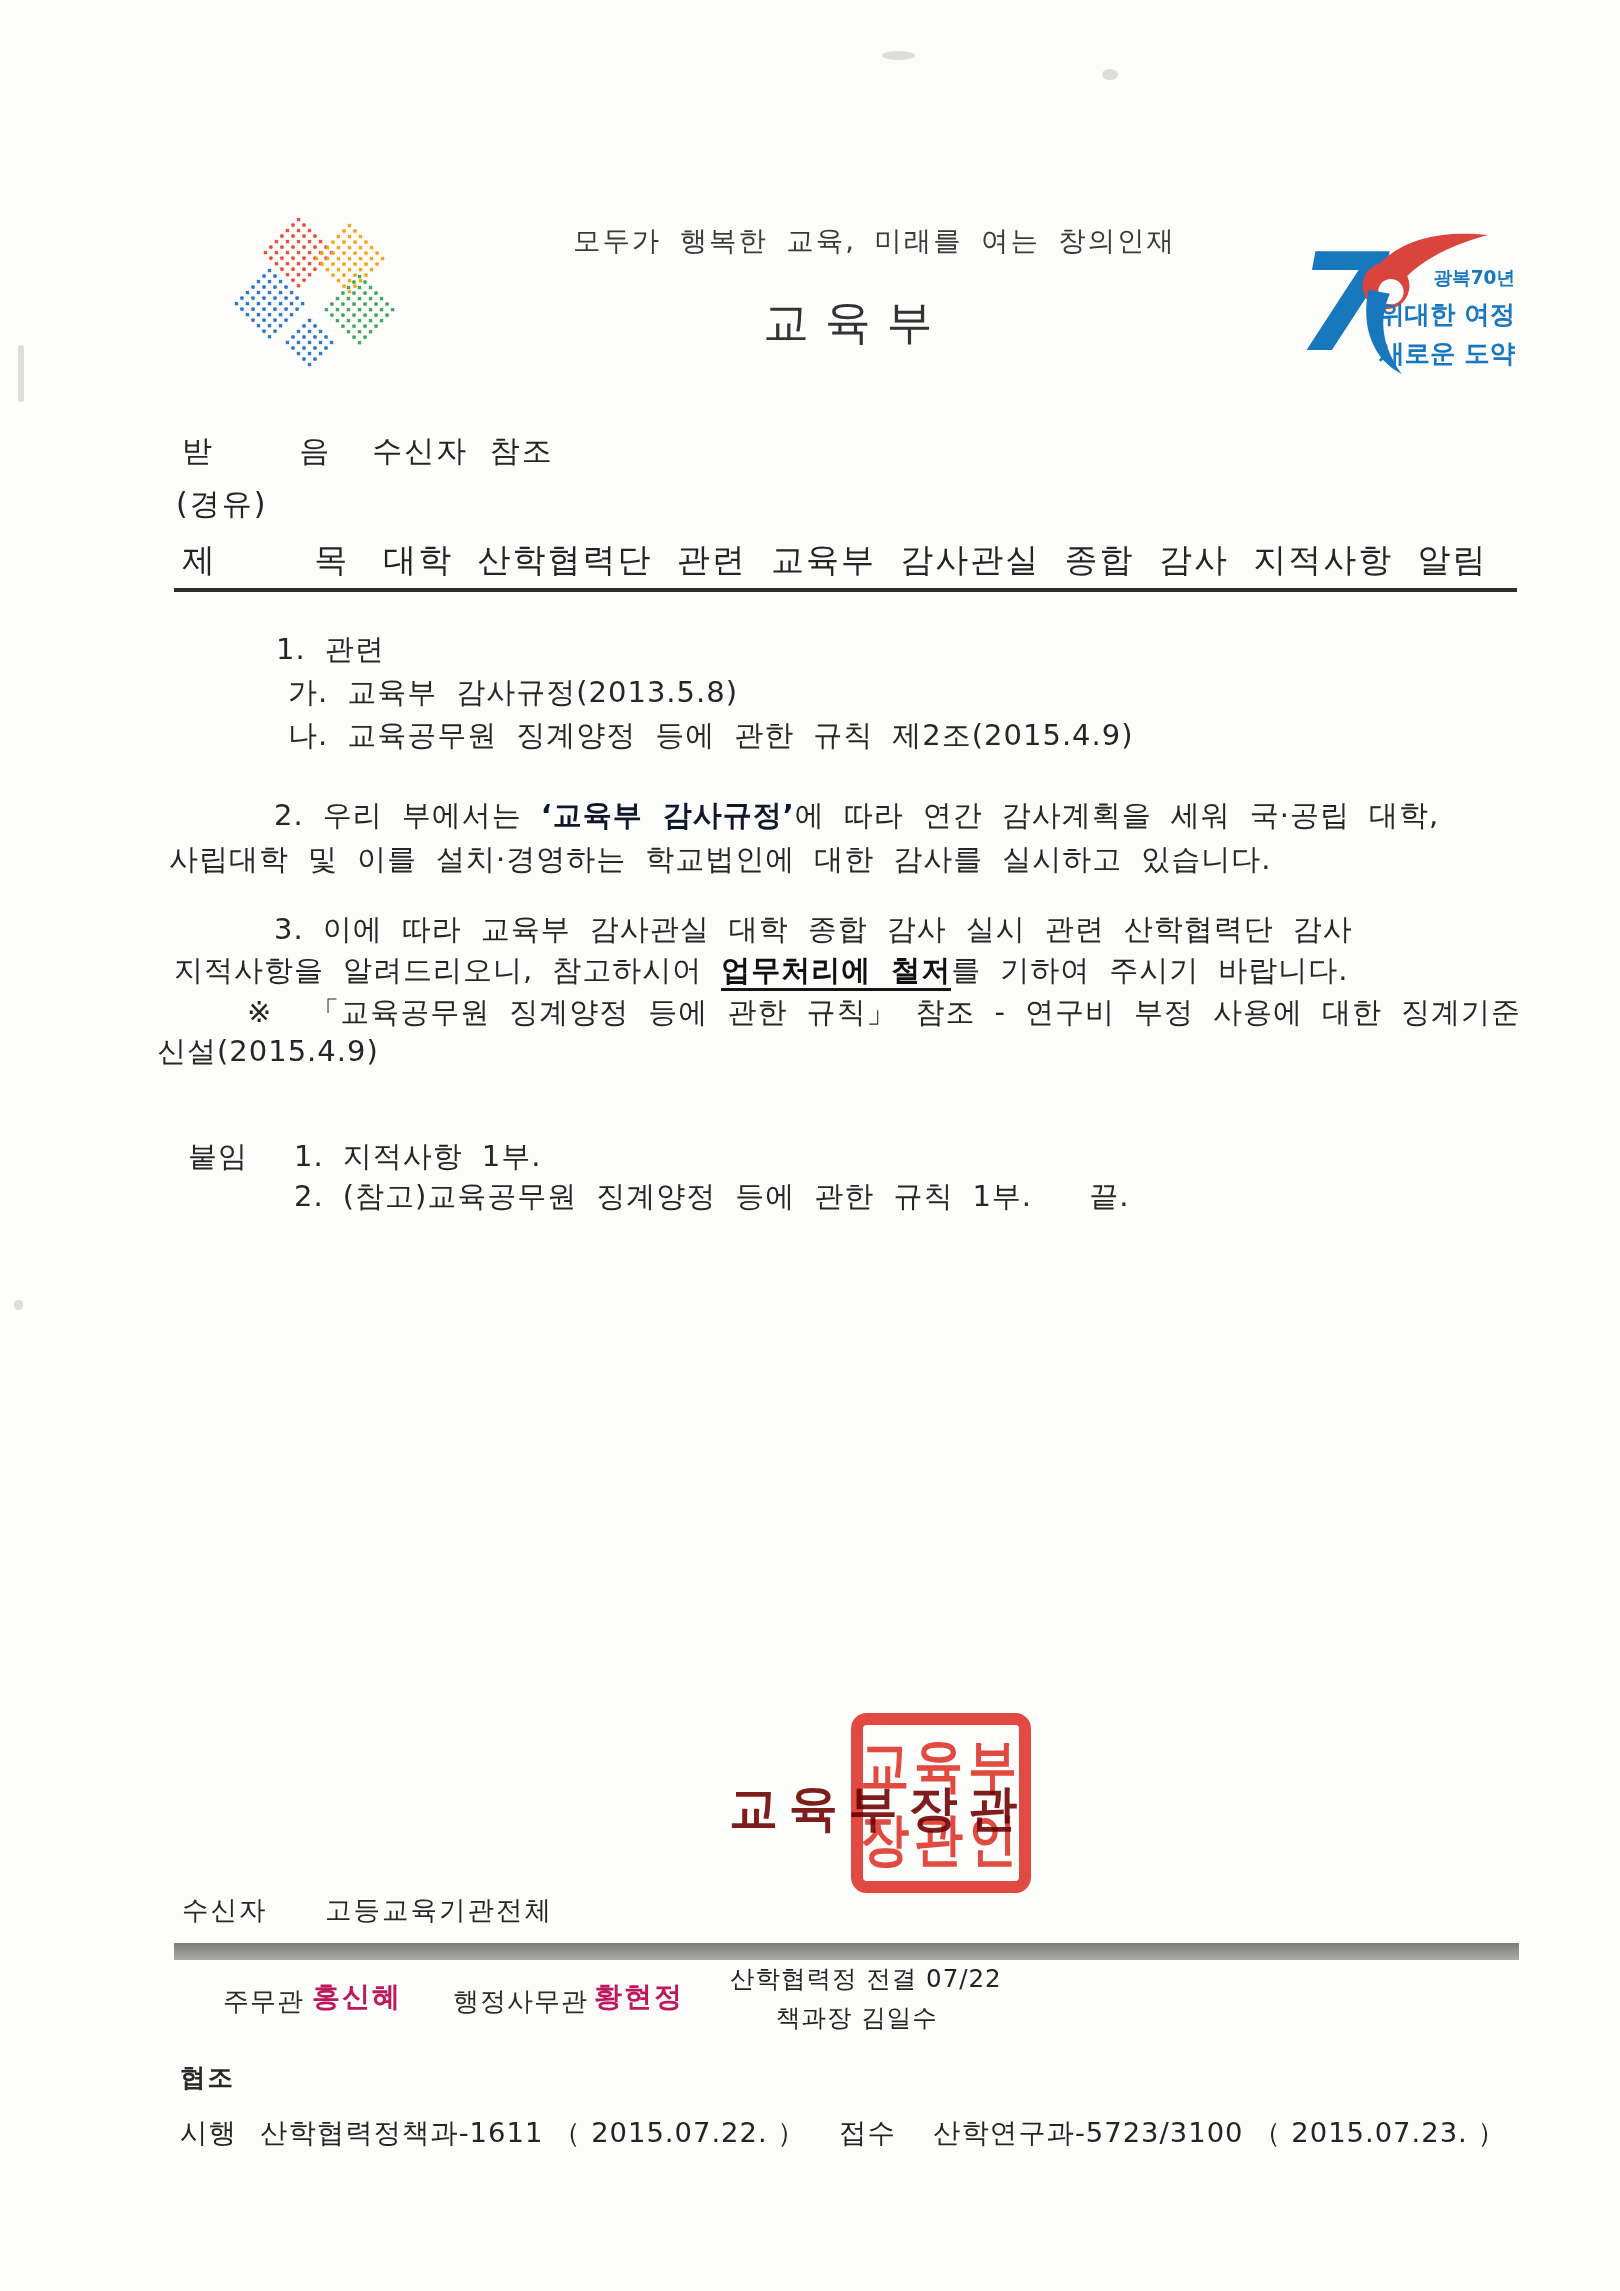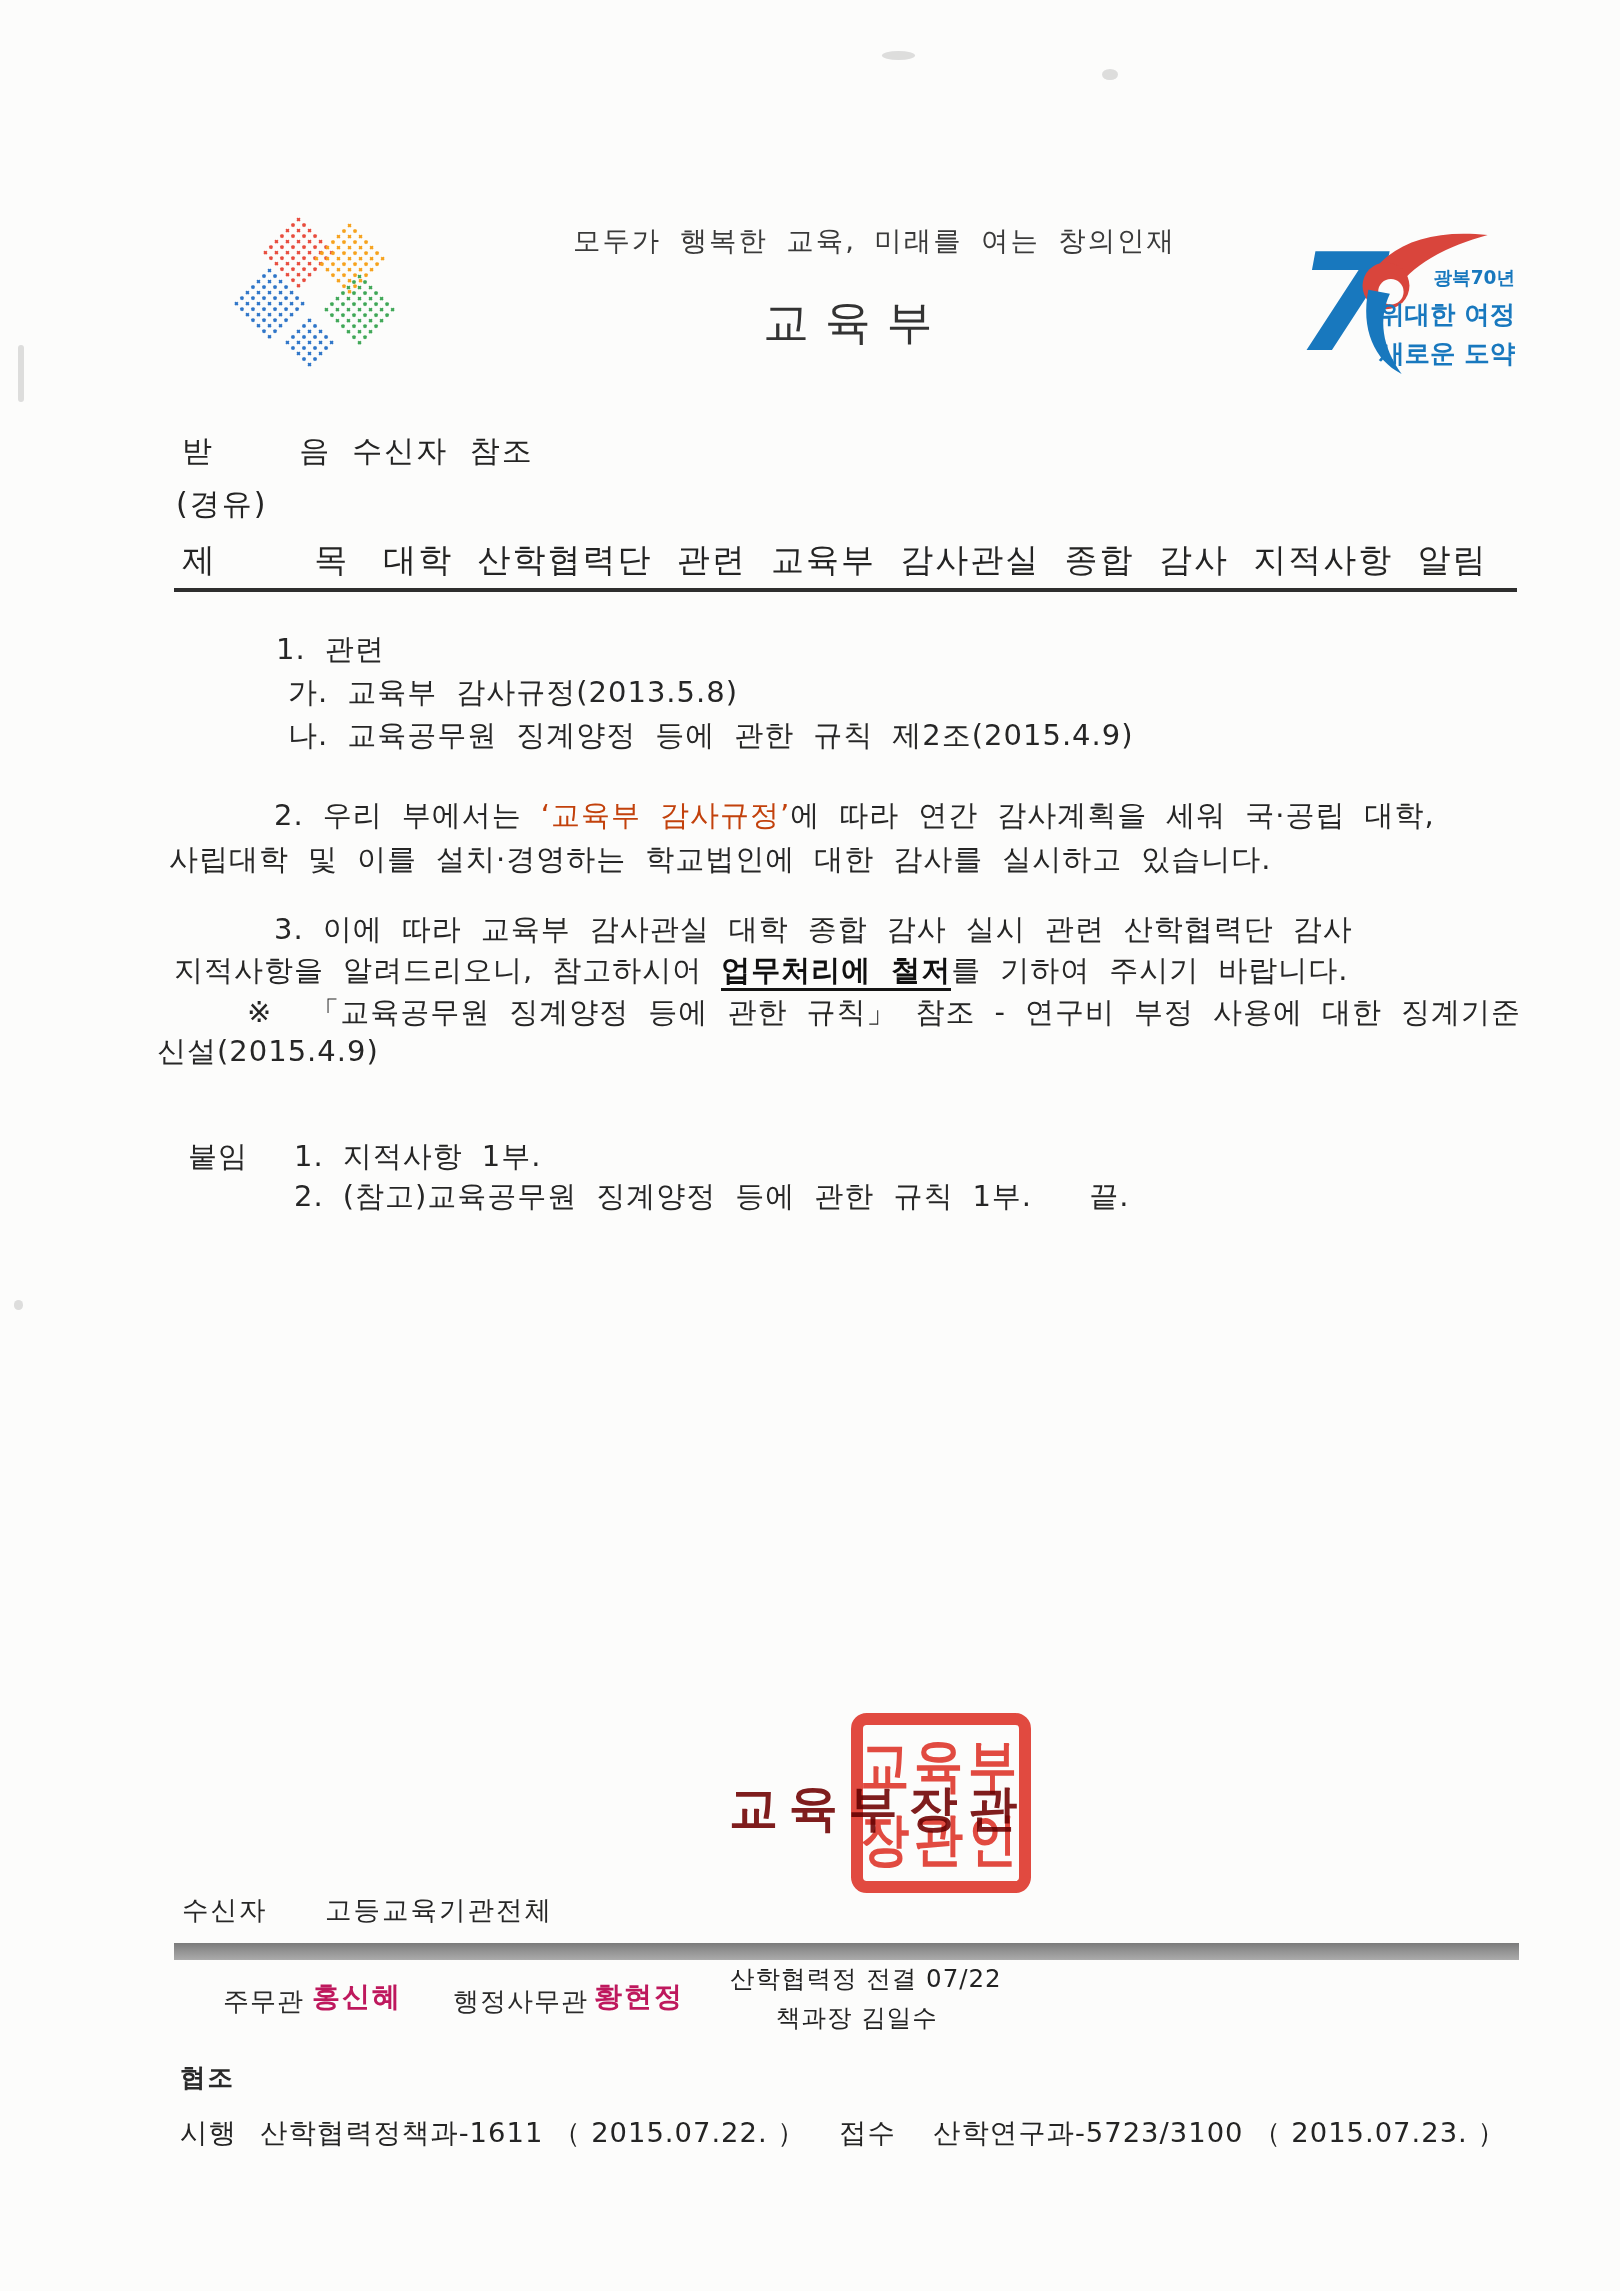--- a/index.html
+++ b/index.html
@@ -3,21 +3,21 @@
 <meta charset="utf-8">
 <style>
   *{margin:0;padding:0;box-sizing:border-box}
   html,body{width:1620px;height:2292px}
   body{position:relative;background:#fcfcfb;font-family:"DejaVu Sans",sans-serif;color:#242424;overflow:hidden}
   .abs{position:absolute;white-space:pre}
   .t28{font-size:27.4px;letter-spacing:1px}
   .t30{font-size:29px;letter-spacing:1px;word-spacing:8.8px;color:#262626}
   .t31{font-size:30px;letter-spacing:2px;word-spacing:9.8px}
   .t33{font-size:33px;letter-spacing:2px;word-spacing:11.8px}
-  .b{font-weight:normal;color:#c2410c}
+  .b{font-weight:bold;color:#0f172a}
   .bu{font-weight:bold;color:#101010;border-bottom:3.9px solid #151515;padding-bottom:1px}
   .slogan{font-size:27.4px;letter-spacing:2px;word-spacing:7.8px;color:#3a3a3a}
   .ministry{font-size:46px;letter-spacing:15.7px;font-weight:500;color:#333}
   .hr-title{position:absolute;left:174px;top:588px;width:1343px;height:3.9px;background:#2e2e2e}
   .divider{position:absolute;left:174px;top:1943px;width:1345px;height:16.7px;
            background:linear-gradient(180deg,#7a7a7a 0%,#8f8f8f 40%,#ababab 100%)}
   
   .moe{position:absolute;left:243px;top:225px;width:147px;height:152px}
   .dm{position:absolute;width:53px;height:53px;transform:rotate(45deg);
       background-size:7.8px 7.8px;background-image:radial-gradient(var(--c) 1.8px,transparent 1.9px)}
@@ -61,21 +61,21 @@
     <path d="M78,48 C100,18 140,4 196,10 C152,22 120,40 104,64 Z" fill="#d9453c"></path>
     <circle cx="92" cy="62" r="24" fill="#d9453c"></circle>
     <circle cx="97" cy="68" r="13" fill="#fcfcfb"></circle>
     <path d="M74,66 C66,106 80,138 108,152 C88,124 84,96 96,70 Z" fill="#1878be"></path>
     <text x="224" y="60" text-anchor="end" font-size="19" font-weight="bold" fill="#1878be">광복70년</text>
     <text x="224" y="100" text-anchor="end" font-size="26" font-weight="bold" fill="#1878be">위대한 여정</text>
     <text x="224" y="140" text-anchor="end" font-size="26" font-weight="bold" fill="#1878be">새로운 도약</text>
   </svg>
 </div>
 
-<div class="abs t31" style="left:182px;top:431px"><span>받    음</span><span style="margin-left:21px">수신자 참조</span></div>
+<div class="abs t31" style="left:182px;top:431px"><span>받    음</span><span style="margin-left:41px">수신자 참조</span></div>
 
 <div class="abs t31" style="left:176px;top:484px">(경유)</div>
 
 <div class="abs t33" style="left:182px;top:538px"><span>제    목</span><span style="margin-left:34px">대학 산학협력단 관련 교육부 감사관실 종합 감사 지적사항 알림</span></div>
 
 <div class="hr-title"></div>
 
 <div class="abs t30" style="left:276px;top:630px">1. 관련</div>
 <div class="abs t30" style="left:288px;top:673px">가. 교육부 감사규정(2013.5.8)</div>
 <div class="abs t30" style="left:288px;top:716px">나. 교육공무원 징계양정 등에 관한 규칙 제2조(2015.4.9)</div>

